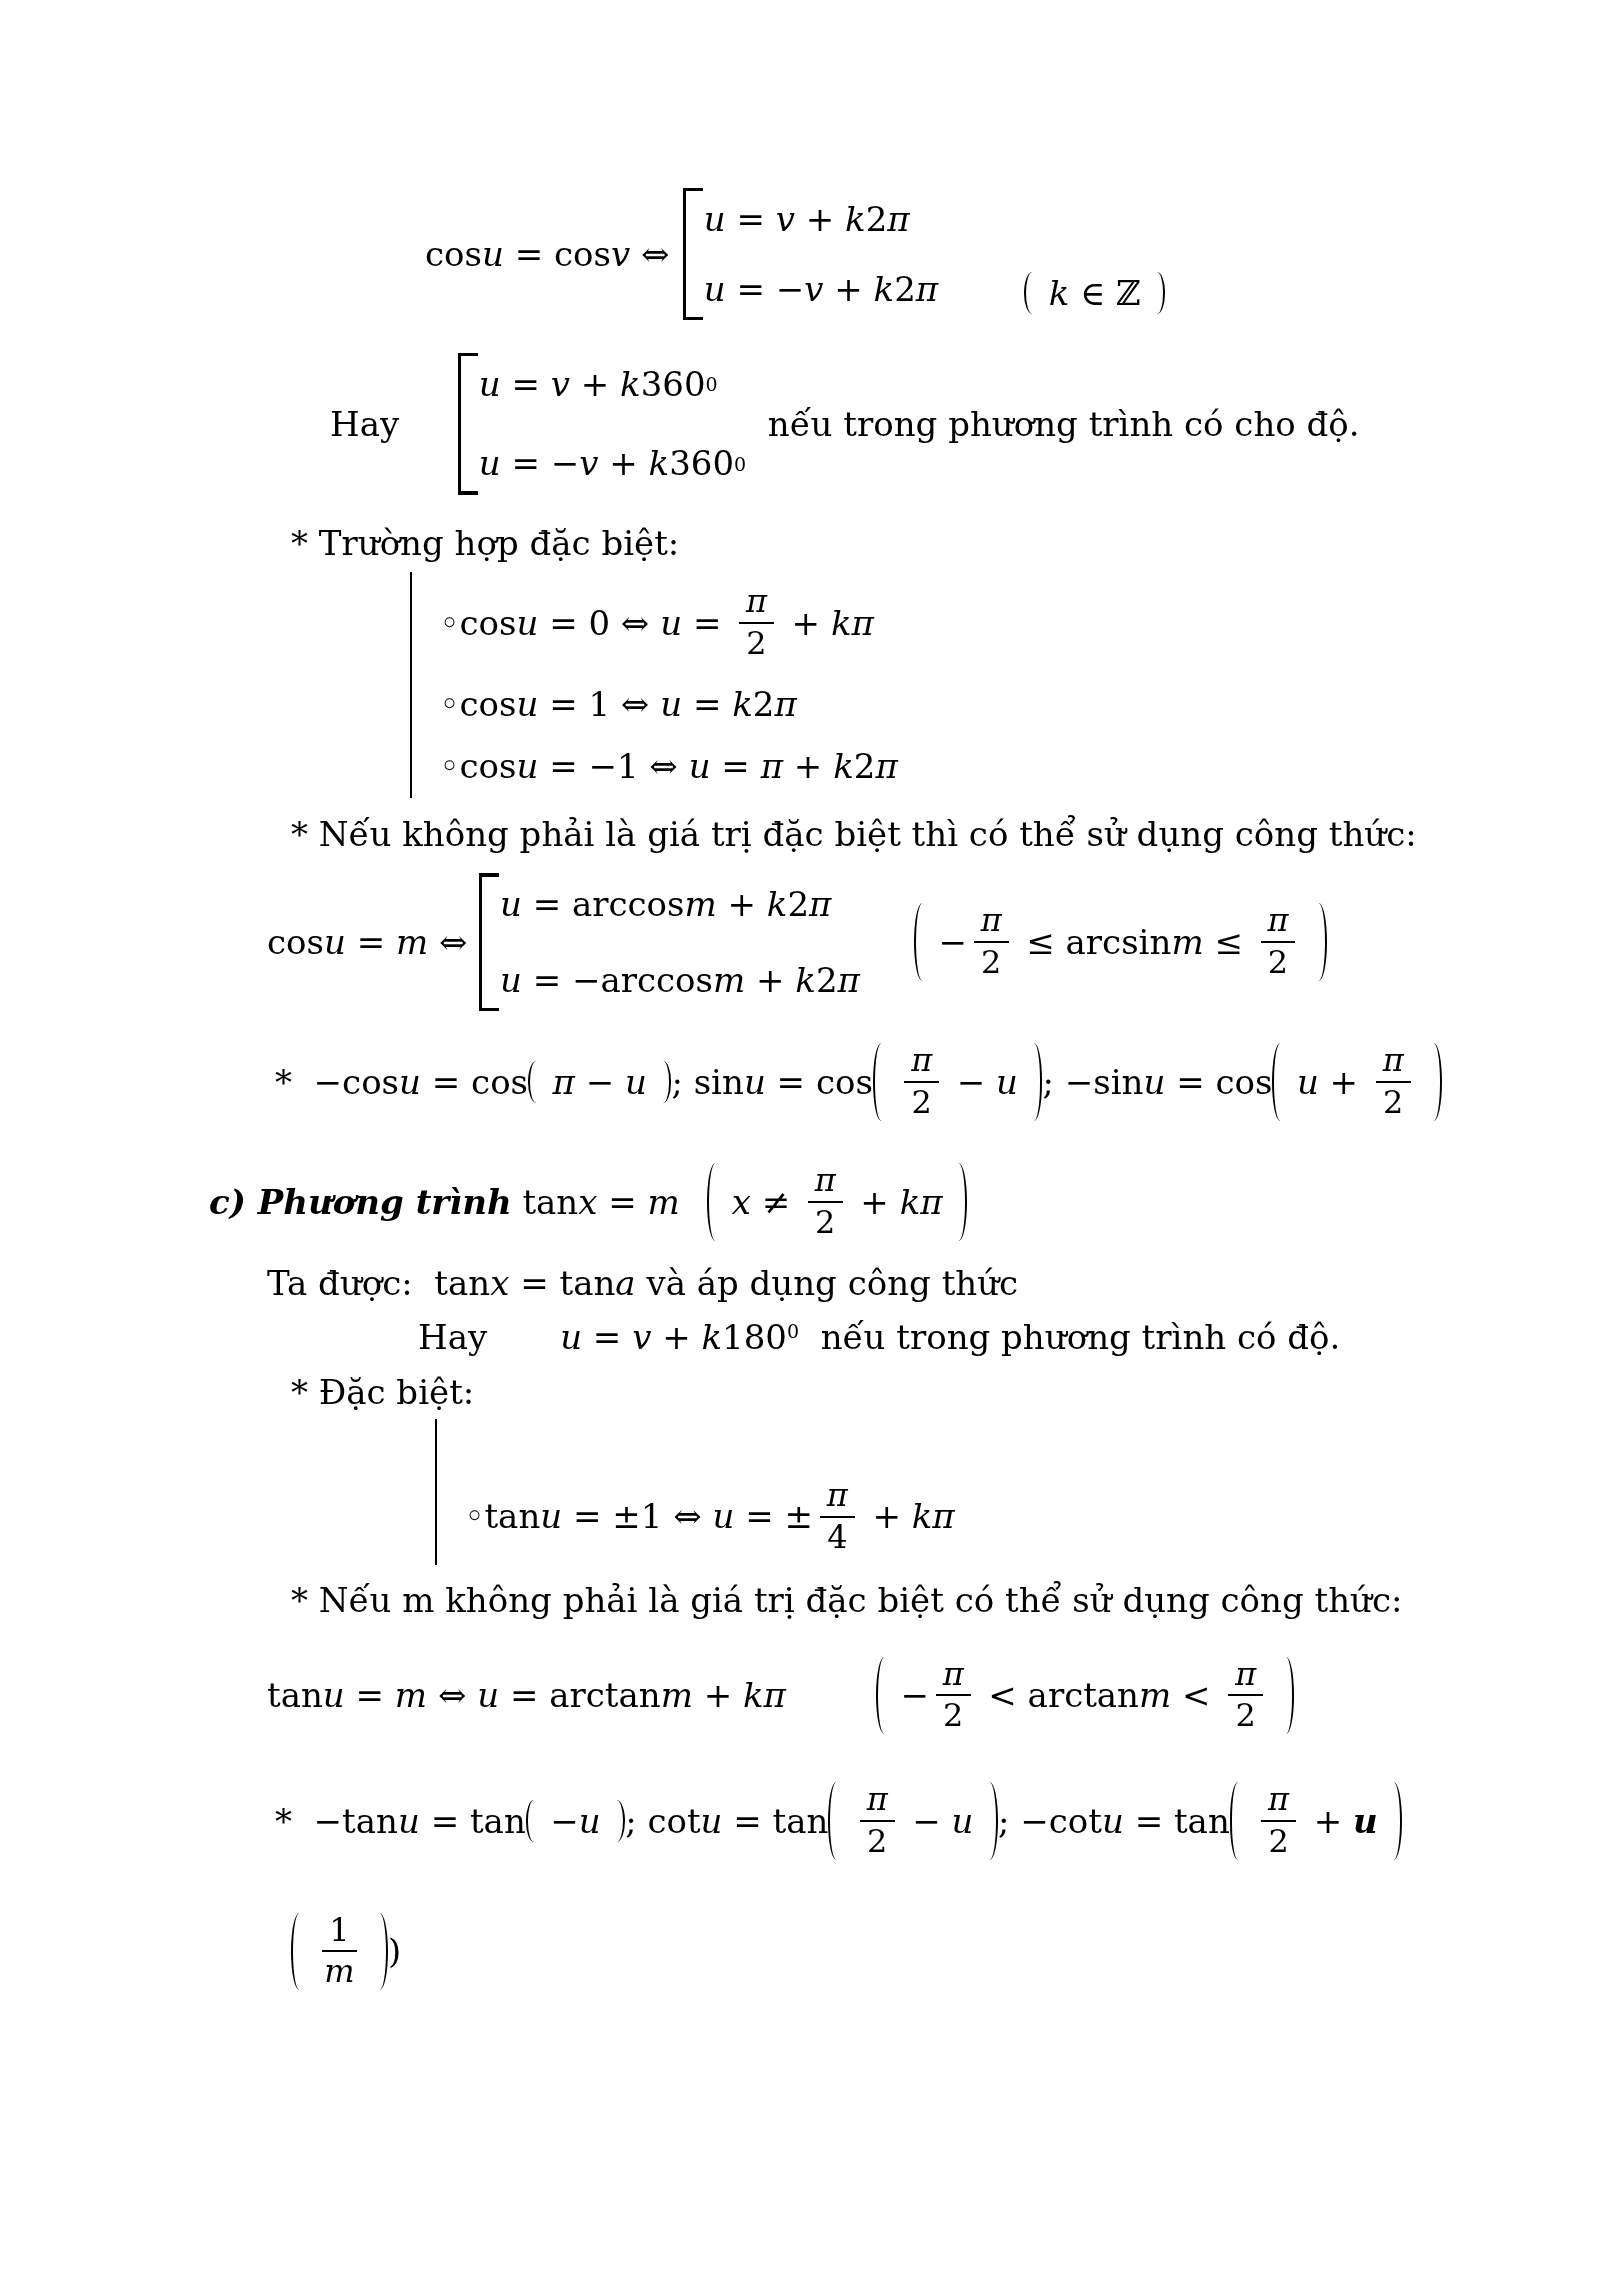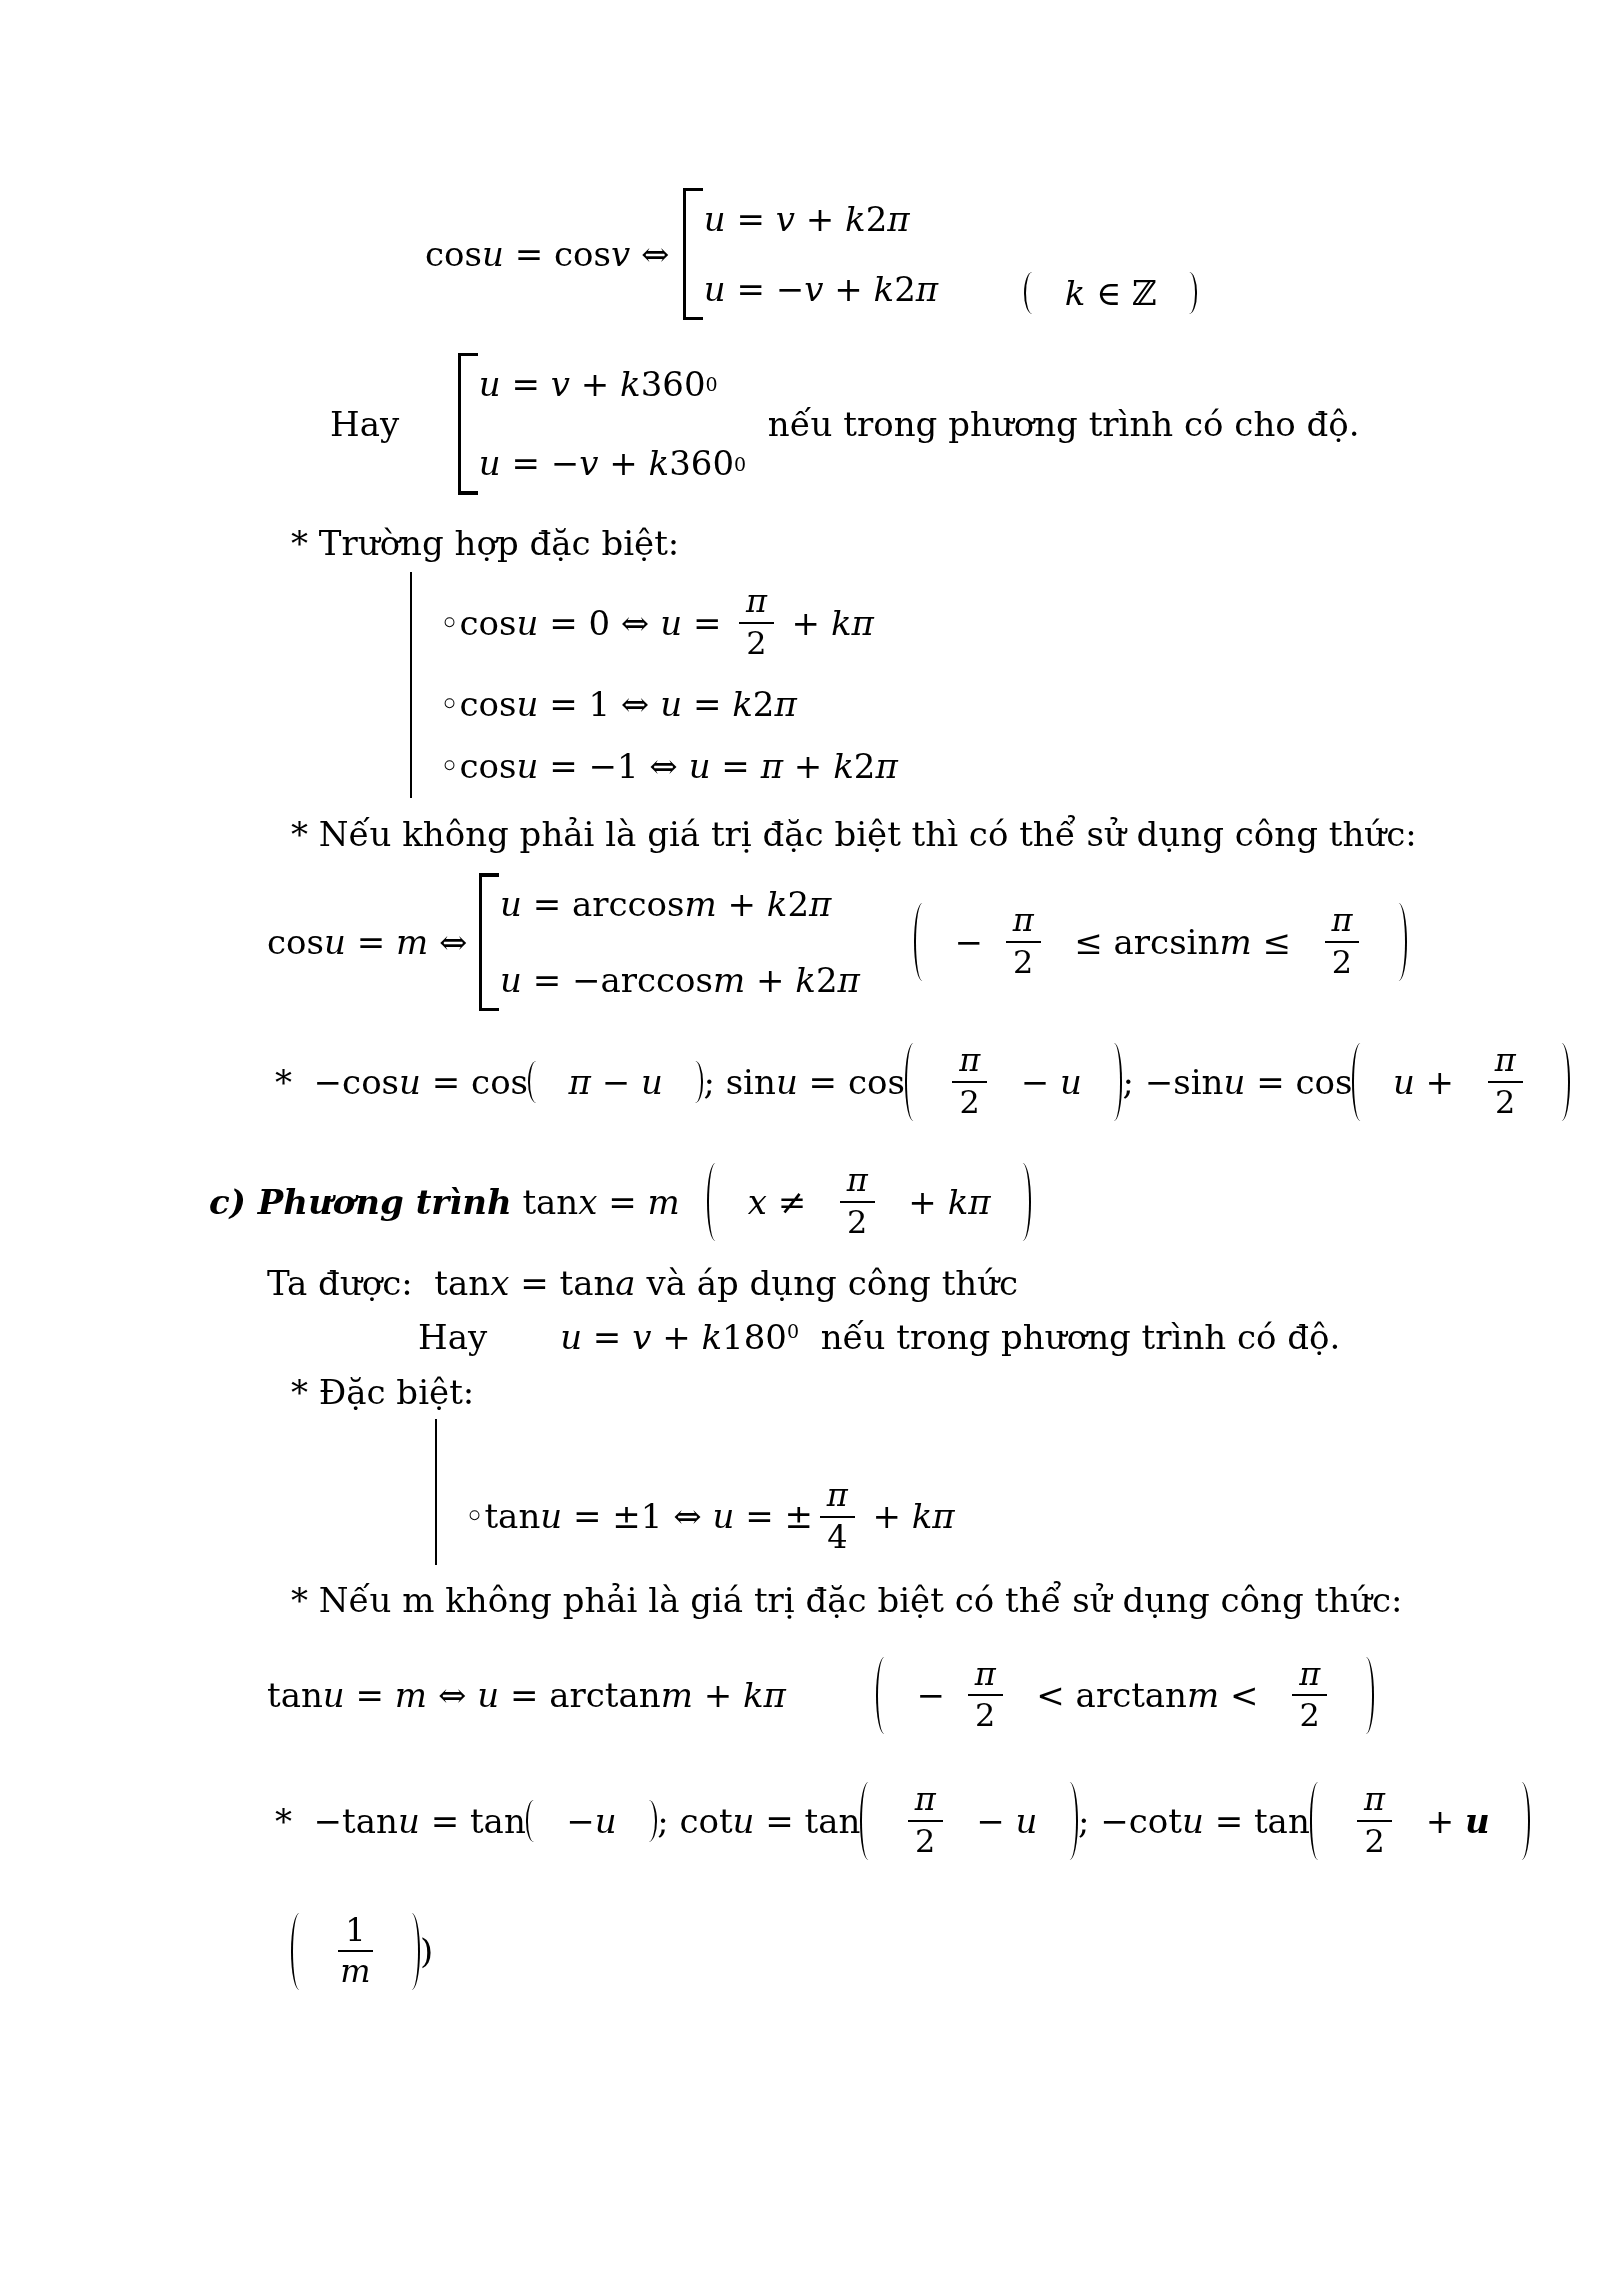--- a/index.html
+++ b/index.html
@@ -23,21 +23,21 @@
   .frac .num { border-bottom:2.9px solid #000; padding:0 6.9px 2px; }
   .frac .den { padding-top:2px; }
   .it { font-style:italic; }
   
   .cases { position:relative; display:flex; flex-direction:column; justify-content:center;
            border-left:3.4px solid #000; padding:9.8px 0 9.8px 17.6px; }
   .cases::before, .cases::after { content:""; position:absolute; left:0; width:16.7px; height:3.4px; background:#000; }
   .cases::before { top:0; } .cases::after { bottom:0; }
   .crow { display:flex; align-items:center; }
   
-  .pgroup { display:flex; align-items:center;gap:16px; }
+  .pgroup { display:flex; align-items:center; }
   .lp { align-self:stretch; width:14.7px; border-left:2.9px solid #000; border-radius:50%; margin-right:7.8px; }
   .rp { align-self:stretch; width:14.7px; border-right:2.9px solid #000; border-radius:50%; margin-left:7.8px; }
   .pad1 { padding:6.9px 0; }
   .pad2 { padding:13.7px 0; }
   .pad3 { padding:3.9px 0; }
   
   .vblock { border-left:2.9px solid #000; }
 </style>
 </head>
 <body>

